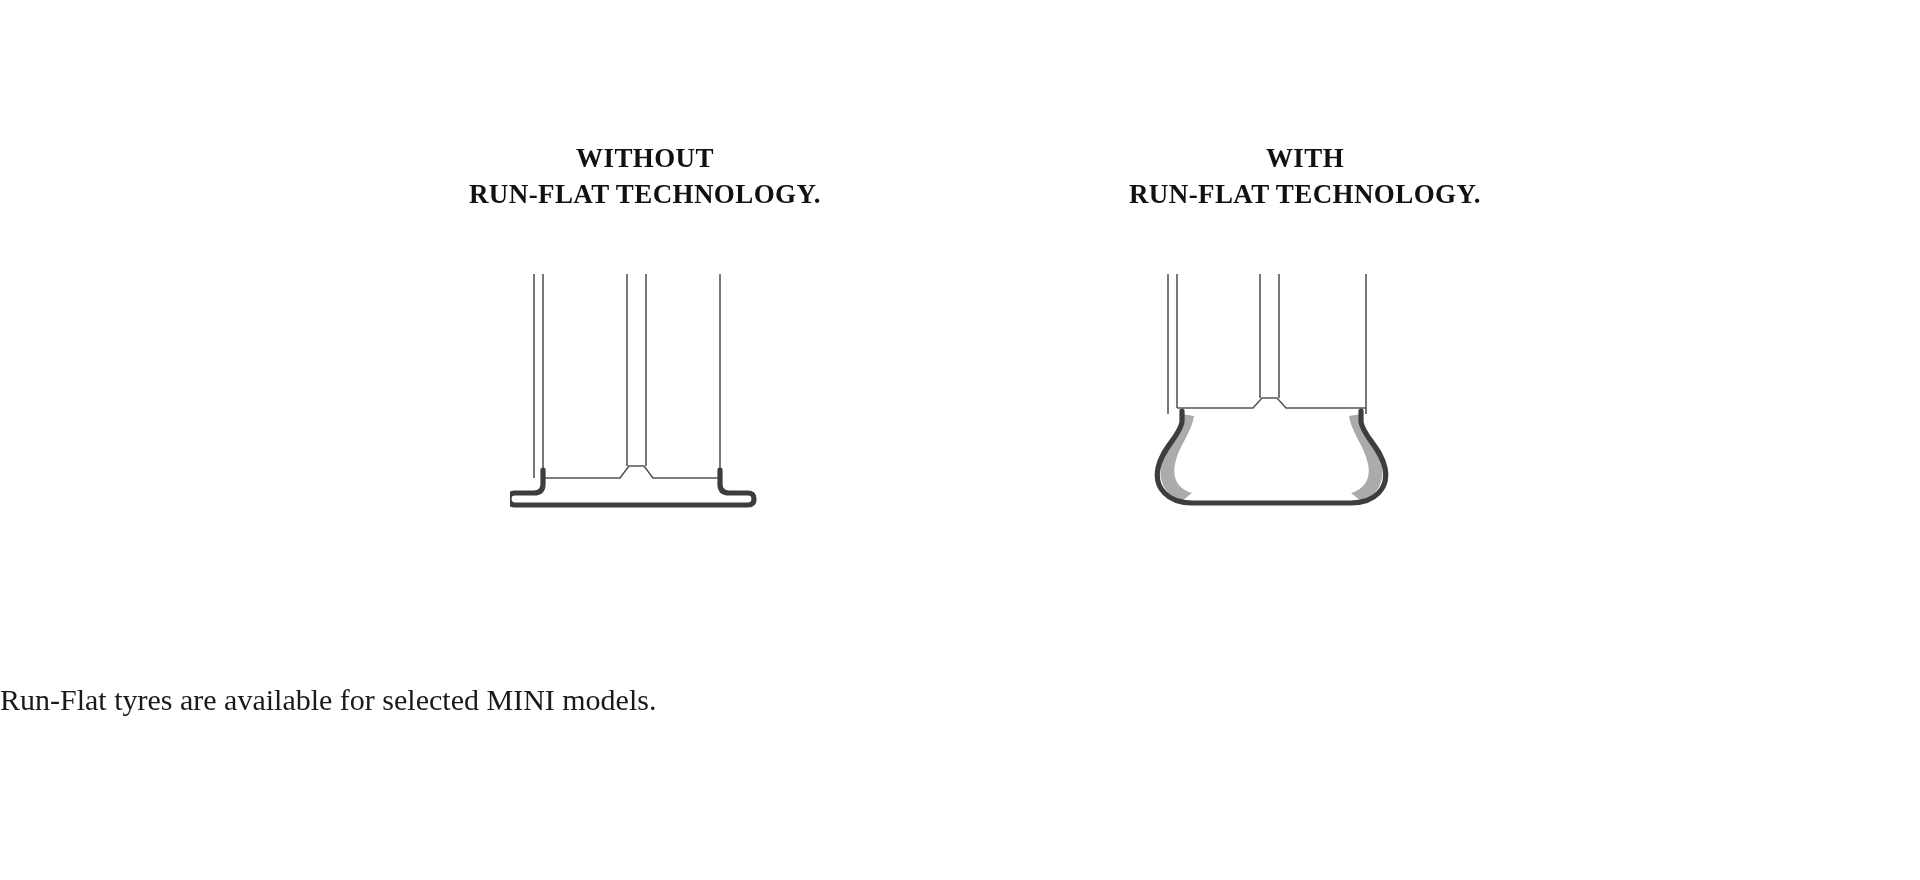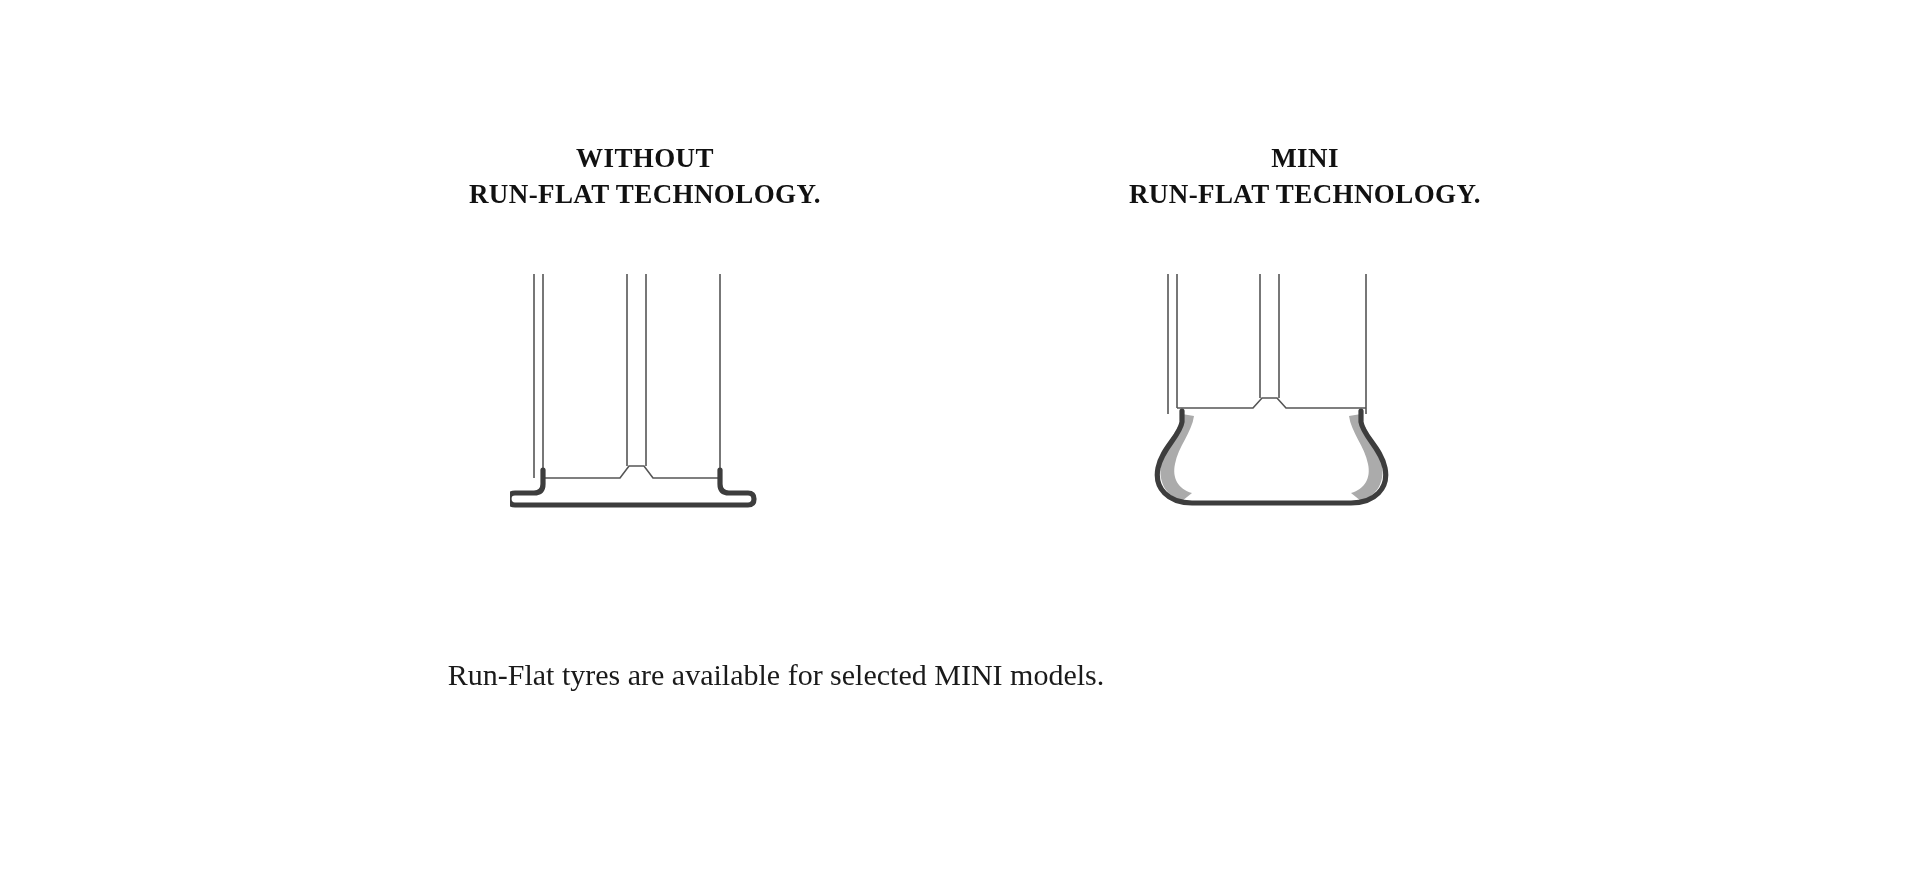--- a/index.html
+++ b/index.html
@@ -68,24 +68,23 @@
     display: flex;
     justify-content: center;
   }
   .diagram-slot svg {
     display: block;
   }
 
   
   .caption {
     position: absolute;
-    top: 655px;
+    top: 680px;
     left: 0;
     width: 1552px;
-    text-align: center;
     font-size: 30px;
     line-height: 1.33;
     color: #1a1a1a;
   }
   .caption .cl {
     display: block;
     white-space: nowrap;
   }
 </style>
 </head>
@@ -97,21 +96,21 @@
 
     <div class="panel">
       <div class="panel-heading">
         <span class="hl">WITHOUT</span>
         <span class="hl">RUN-FLAT TECHNOLOGY.</span>
       </div>
     </div>
 
     <div class="panel">
       <div class="panel-heading">
-        <span class="hl">MINI</span>
+        <span class="hl">WITH</span>
         <span class="hl">RUN-FLAT TECHNOLOGY.</span>
       </div>
     </div>
 
   </div>
 
   <div class="diagram-wrap">
 
     <div class="diagram-slot">
       <svg width="260" height="260" viewBox="0 0 260 260">

